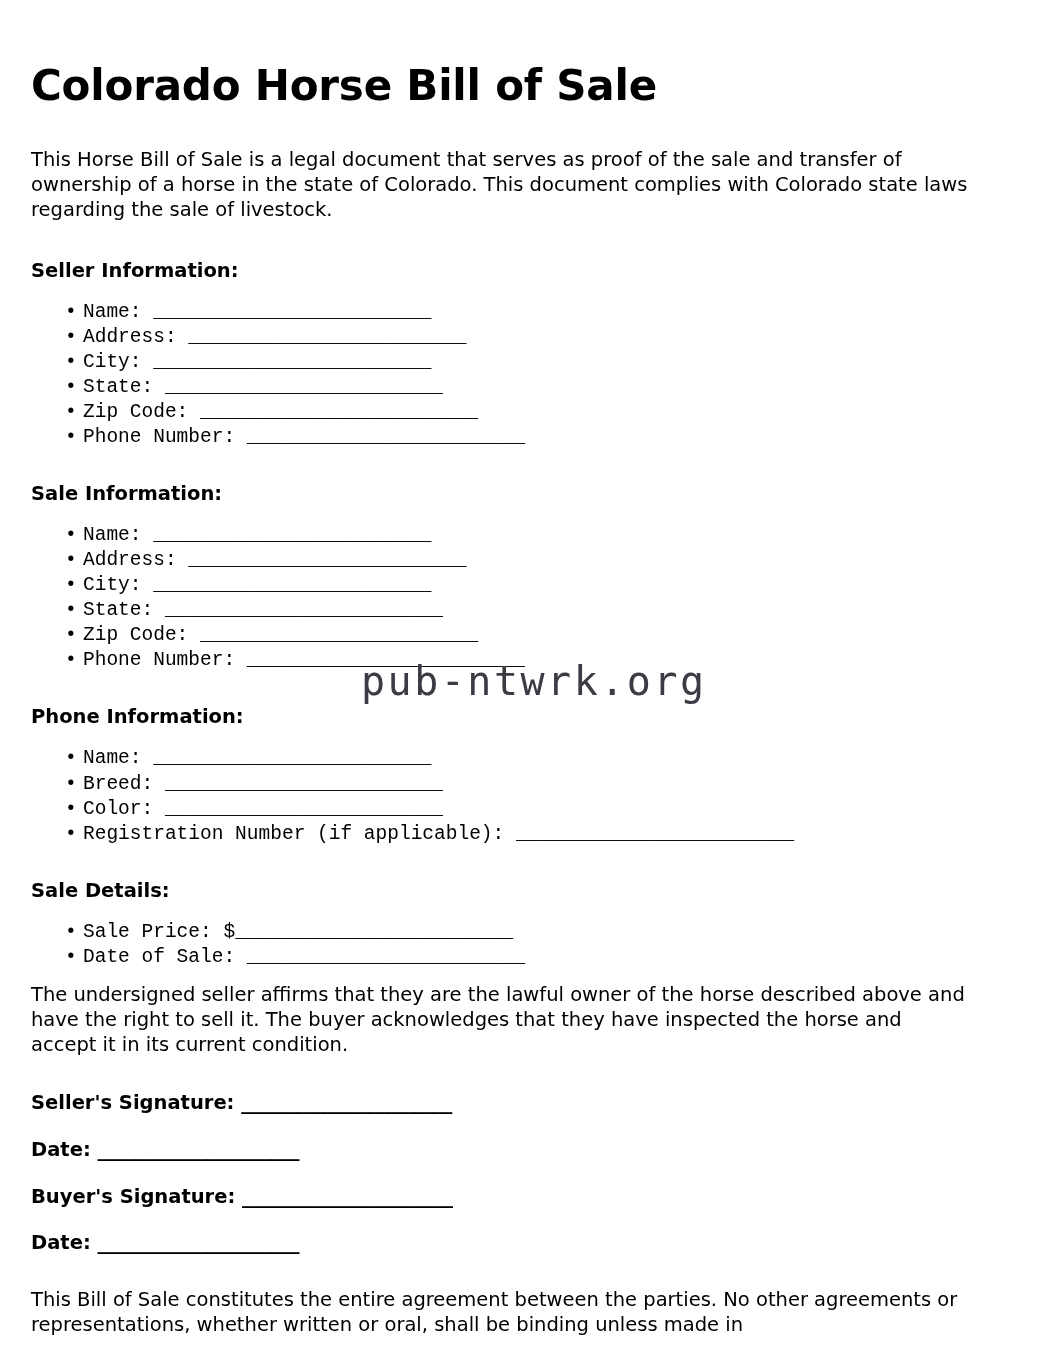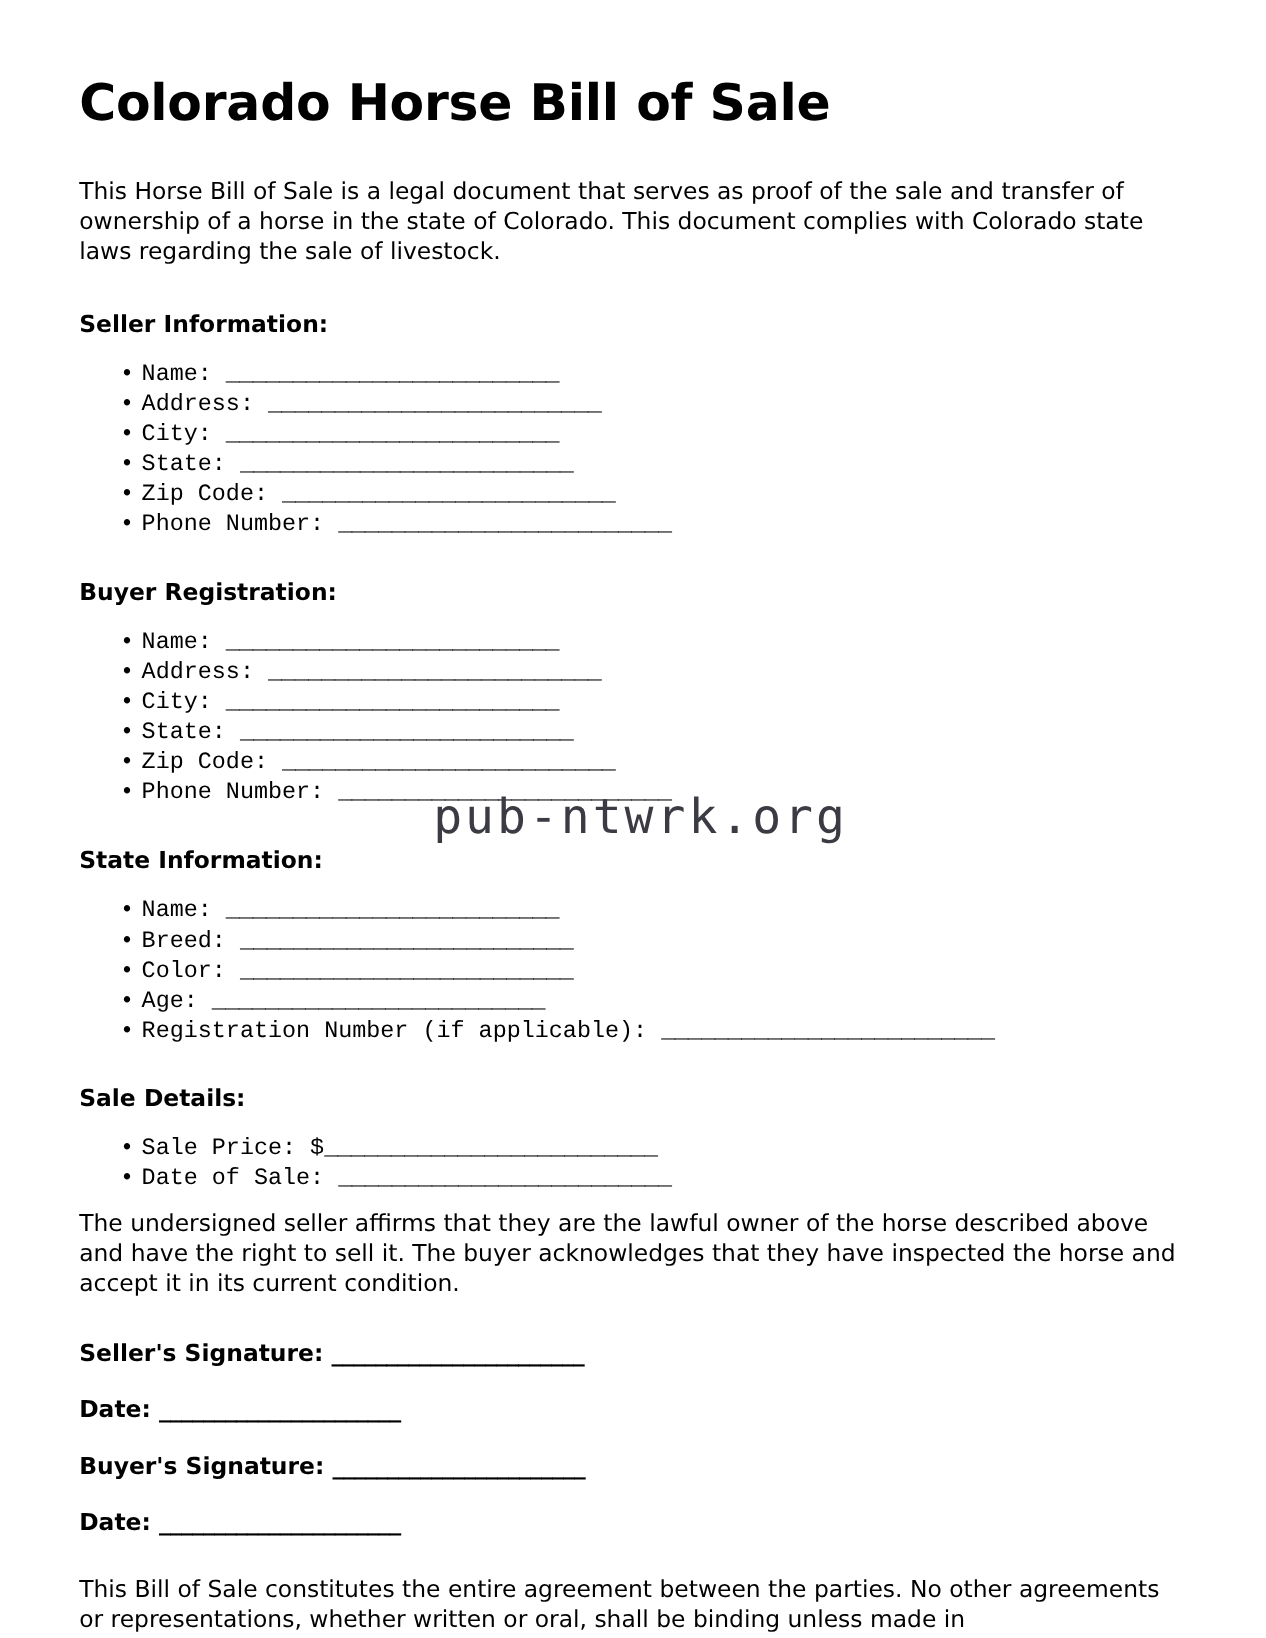--- a/index.html
+++ b/index.html
@@ -18,21 +18,21 @@
   }
 
   .page {
     position: absolute;
     left: 0;
     top: 0;
     width: 1055px;
     height: 1365px;
     background: #ffffff;
     box-sizing: border-box;
-    padding: 0 66px;
+    padding: 0 31px;
   }
 
   .doc-title {
     font-size: 42px;
     font-weight: bold;
     line-height: 1.12;
     letter-spacing: -0.2px;
     margin: 0;
     padding-top: 62px;
     color: #000;
@@ -139,36 +139,35 @@
   <h2 class="section-heading heading-seller">Seller Information:</h2>
   <ul class="field-list">
     <li class="field-item"><span>Name:</span> <span class="blank">_________________________</span></li>
     <li class="field-item"><span>Address:</span> <span class="blank">_________________________</span></li>
     <li class="field-item"><span>City:</span> <span class="blank">_________________________</span></li>
     <li class="field-item"><span>State:</span> <span class="blank">_________________________</span></li>
     <li class="field-item"><span>Zip Code:</span> <span class="blank">_________________________</span></li>
     <li class="field-item"><span>Phone Number:</span> <span class="blank">_________________________</span></li>
   </ul>
 
-  <h2 class="section-heading heading-buyer">Buyer Registration:</h2>
+  <h2 class="section-heading heading-buyer">Sale Information:</h2>
   <ul class="field-list">
     <li class="field-item"><span>Name:</span> <span class="blank">_________________________</span></li>
     <li class="field-item"><span>Address:</span> <span class="blank">_________________________</span></li>
     <li class="field-item"><span>City:</span> <span class="blank">_________________________</span></li>
     <li class="field-item"><span>State:</span> <span class="blank">_________________________</span></li>
     <li class="field-item"><span>Zip Code:</span> <span class="blank">_________________________</span></li>
     <li class="field-item"><span>Phone Number:</span> <span class="blank">_________________________</span></li>
   </ul>
 
-  <h2 class="section-heading heading-horse">State Information:</h2>
+  <h2 class="section-heading heading-horse">Phone Information:</h2>
   <ul class="field-list">
     <li class="field-item"><span>Name:</span> <span class="blank">_________________________</span></li>
     <li class="field-item"><span>Breed:</span> <span class="blank">_________________________</span></li>
     <li class="field-item"><span>Color:</span> <span class="blank">_________________________</span></li>
-    <li class="field-item"><span>Age:</span> <span class="blank">_________________________</span></li>
     <li class="field-item"><span>Registration Number (if applicable):</span> <span class="blank">_________________________</span></li>
   </ul>
 
   <h2 class="section-heading heading-sale">Sale Details:</h2>
   <ul class="field-list">
     <li class="field-item"><span>Sale Price: $</span><span class="blank">_________________________</span></li>
     <li class="field-item"><span>Date of Sale:</span> <span class="blank">_________________________</span></li>
   </ul>
 
   <p class="para para-affirm">The undersigned seller affirms that they are the lawful owner of the horse described above and have the right to sell it. The buyer acknowledges that they have inspected the horse and accept it in its current condition.</p>

